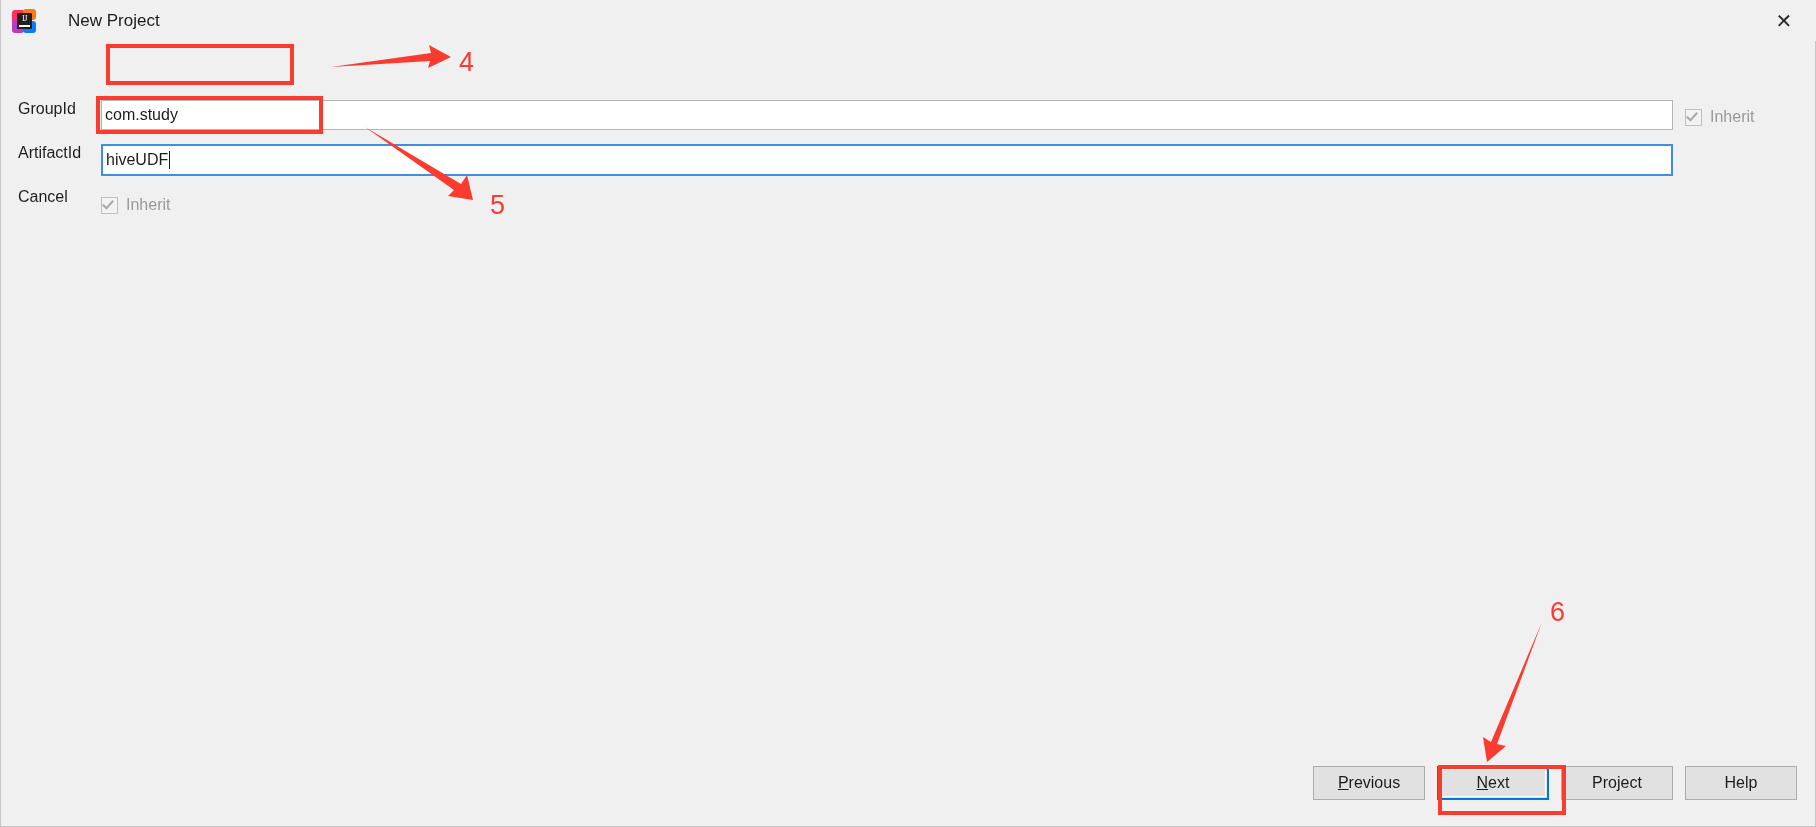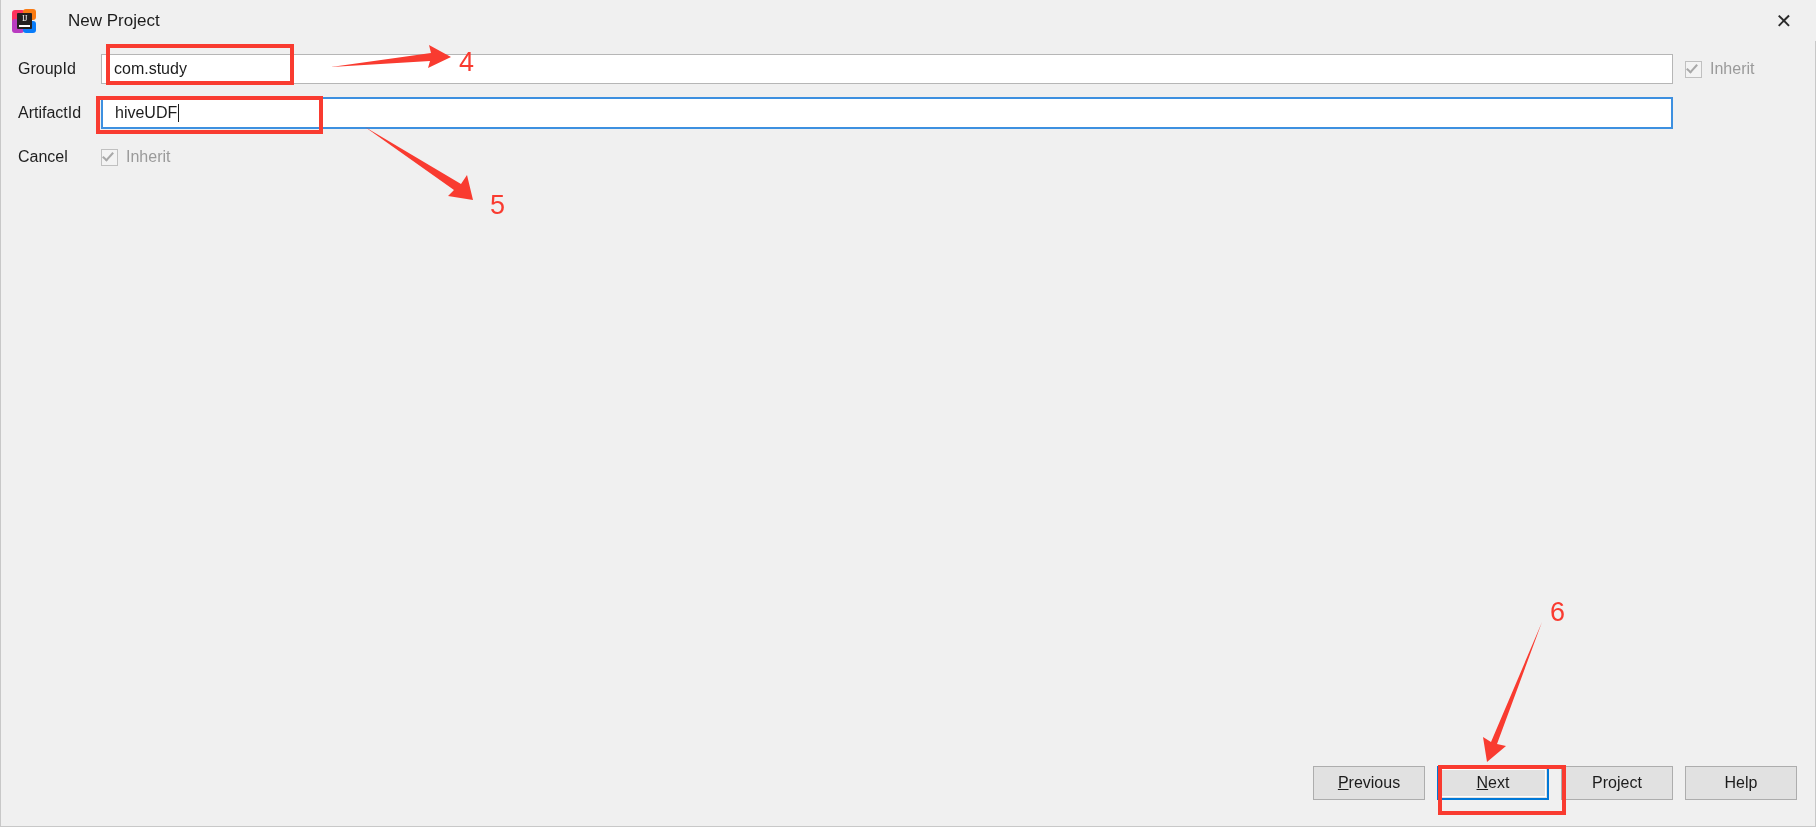--- a/index.html
+++ b/index.html
@@ -95,42 +95,42 @@
     left: 0; top: 41px;
     width: 1816px;
     height: 700px;
   }
   .form-row {
     position: absolute;
     left: 0;
     width: 1816px;
     height: 34px;
     display: flex;
-    align-items: center;
+    margin-top: 48px;
   }
   .row-groupid   { top: 11px; }
   .row-artifactid{ top: 55px; }
   .row-version   { top: 99px; }
 
   .field-label {
     width: 100px;
     padding-left: 17px;
     font-size: 16px;
     color: #1f1f1f;
     flex: 0 0 auto;
   }
   .field-input {
     flex: 1 1 auto;
     height: 30px;
     margin-right: 12px;
     background: #ffffff;
     border: 1px solid #b6b6b6;
     font-size: 16px;
     color: #1c1c1c;
-    padding: 0 12px;
+    padding: 0 3px;
     line-height: 28px;
     display: flex;
     align-items: center;
     outline: none;
     font-family: "Liberation Sans", sans-serif;
   }
   .field-input.focused {
     border: 2px solid #3d90e0;
     height: 32px;
   }

